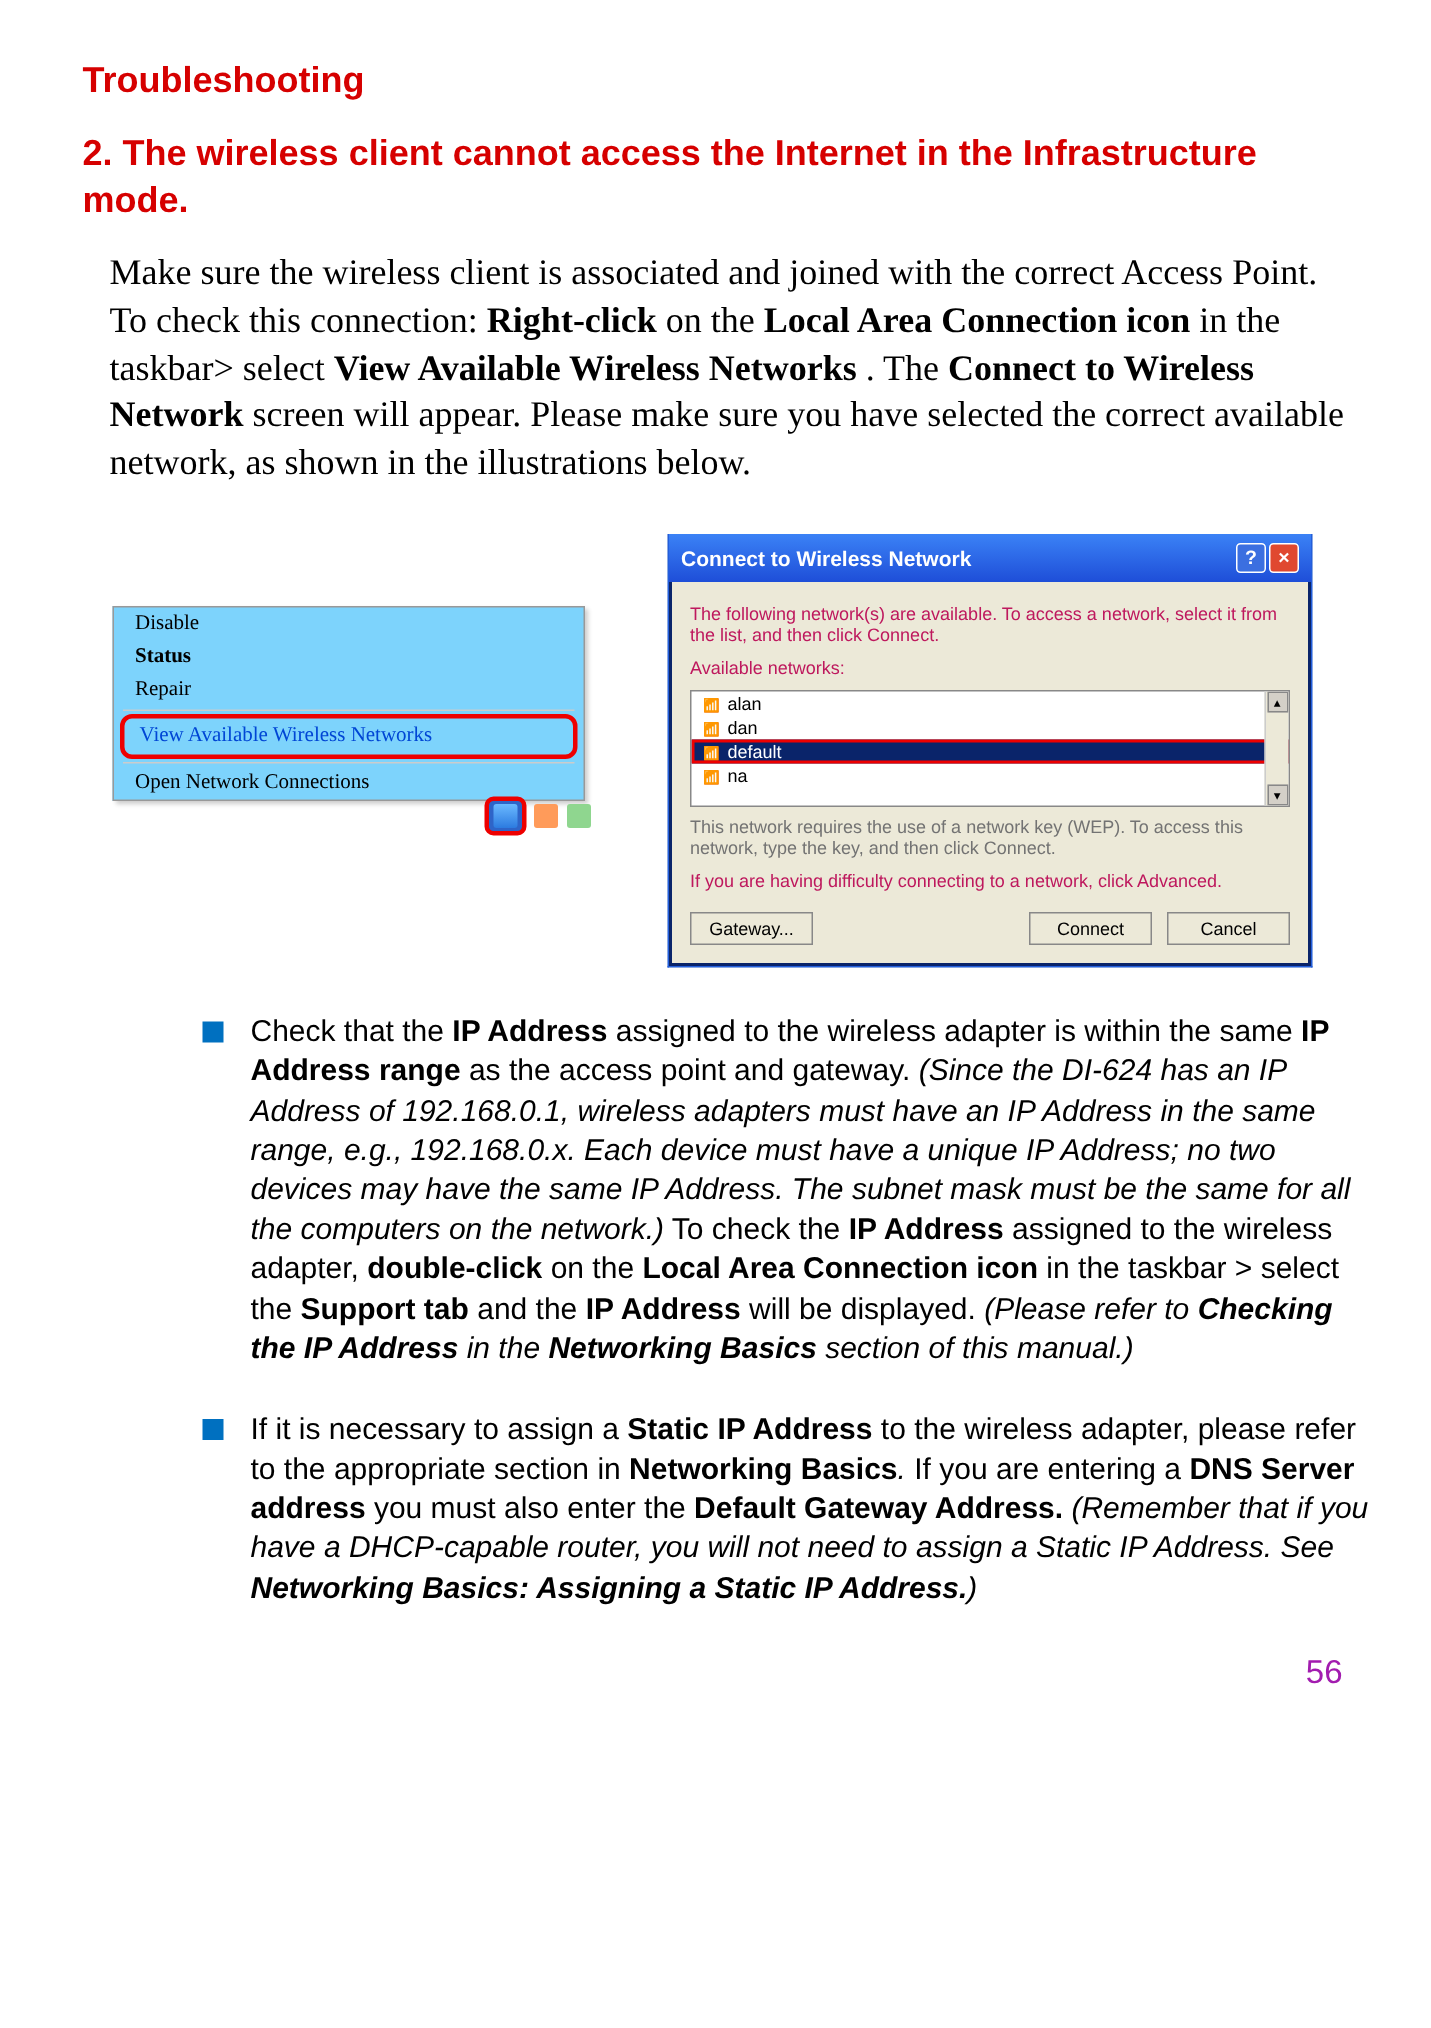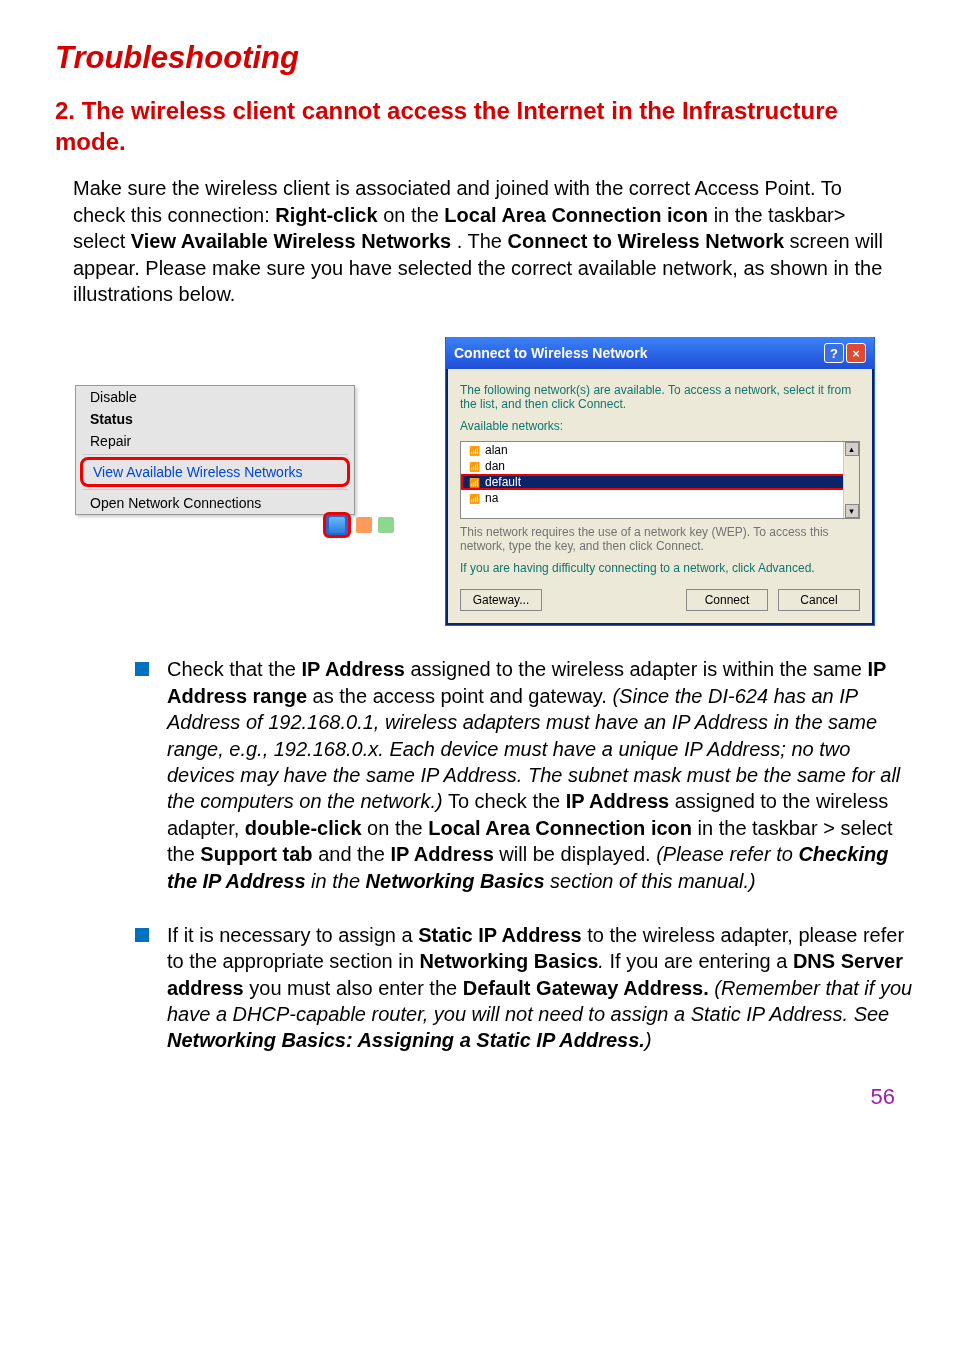--- a/index.html
+++ b/index.html
@@ -7,57 +7,57 @@
     margin: 0;
     padding: 40px 55px 20px 55px;
     font-family: Arial, Helvetica, sans-serif;
     color: #000;
     background: #fff;
     width: 954px;
     position: relative;
   }
   .heading1 {
     color: #d60000;
-    font-size: 31px;
+    font-size: 24px;
     font-weight: bold;
     margin: 0 0 12px 0;
-    font-style: italic;
   }
   .heading2 {
     color: #d60000;
     font-size: 24px;
     font-weight: bold;
     margin: 20px 0 18px 0;
     line-height: 1.28;
     padding-left: 0;
   }
   .intro {
-    font-size: 20px;
+    font-size: 24px;
     line-height: 1.32;
     margin: 0 0 0 18px;
+    font-family: Liberation Serif, serif;
   }
   .intro b { font-weight: bold; }
   .figures {
     display: flex;
     gap: 50px;
     margin: 30px 0 30px 20px;
     align-items: flex-start;
   }
   
   .ctxmenu {
     width: 320px;
     margin-top: 48px;
     position: relative;
   }
   .menu-box {
     border: 1px solid #999;
-    background: #e5e5e5;
-    width: 280px;
+    background: #7dd3fc;
+    width: 315px;
     font-size: 14px;
-    font-family: Liberation Sans, sans-serif;
+    font-family: Liberation Serif, serif;
     box-shadow: 2px 2px 3px rgba(0,0,0,0.2);
   }
   .menu-item {
     padding: 3px 14px;
   }
   .menu-sep { border-top: 1px solid #ccc; margin: 2px 6px; }
   .menu-highlight {
     border: 3px solid #e00;
     border-radius: 8px;
     margin: 2px 4px;
@@ -108,21 +108,21 @@
     align-items: center;
   }
   .titlebtns { display:flex; gap:2px; }
   .titlebtn {
     width: 20px; height: 20px; display:inline-flex; align-items:center; justify-content:center;
     border: 1px solid #fff; border-radius: 3px; font-size: 13px; font-weight: bold;
   }
   .titlebtn.help { background: #3b6fe0; color:#fff; }
   .titlebtn.close { background: #e04830; color:#fff; }
   .dlgbody { padding: 10px 14px 14px 14px; }
-  .dlgtext { margin: 4px 0 8px 0; color: #0f766e; }
+  .dlgtext { margin: 4px 0 8px 0; color: #be185d; }
   .listbox {
     background: #fff;
     border: 1px solid #888;
     height: 78px;
     overflow: hidden;
     position: relative;
   }
   .listrow { padding: 1px 8px; display:flex; align-items:flex-start; gap:6px; }
   .listrow.selected { background: #0a246a; color:#fff; }
   .listrow.selected-red { outline: 2px solid #e00; outline-offset: -2px; }

